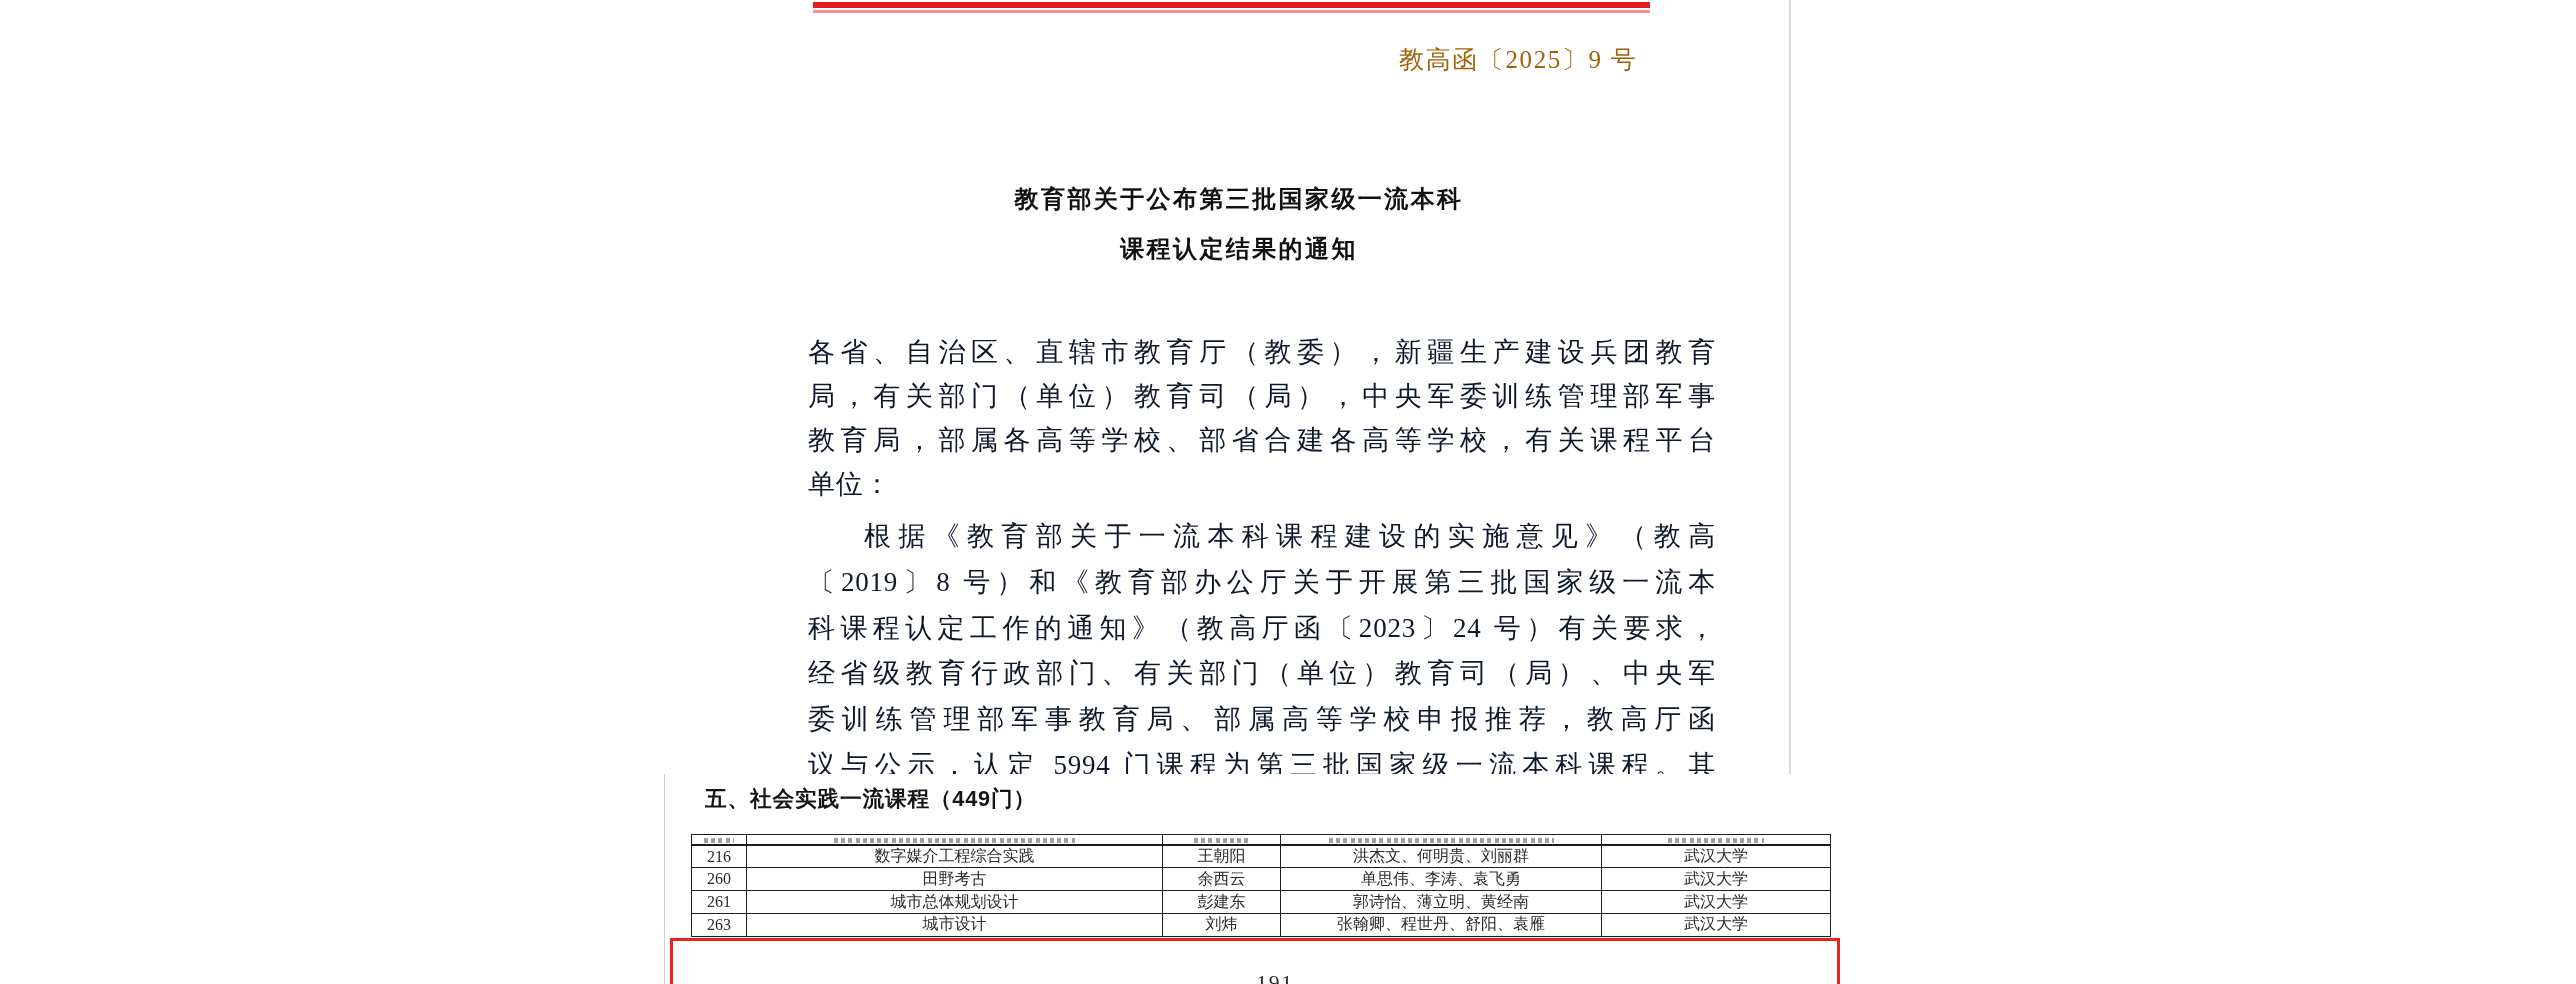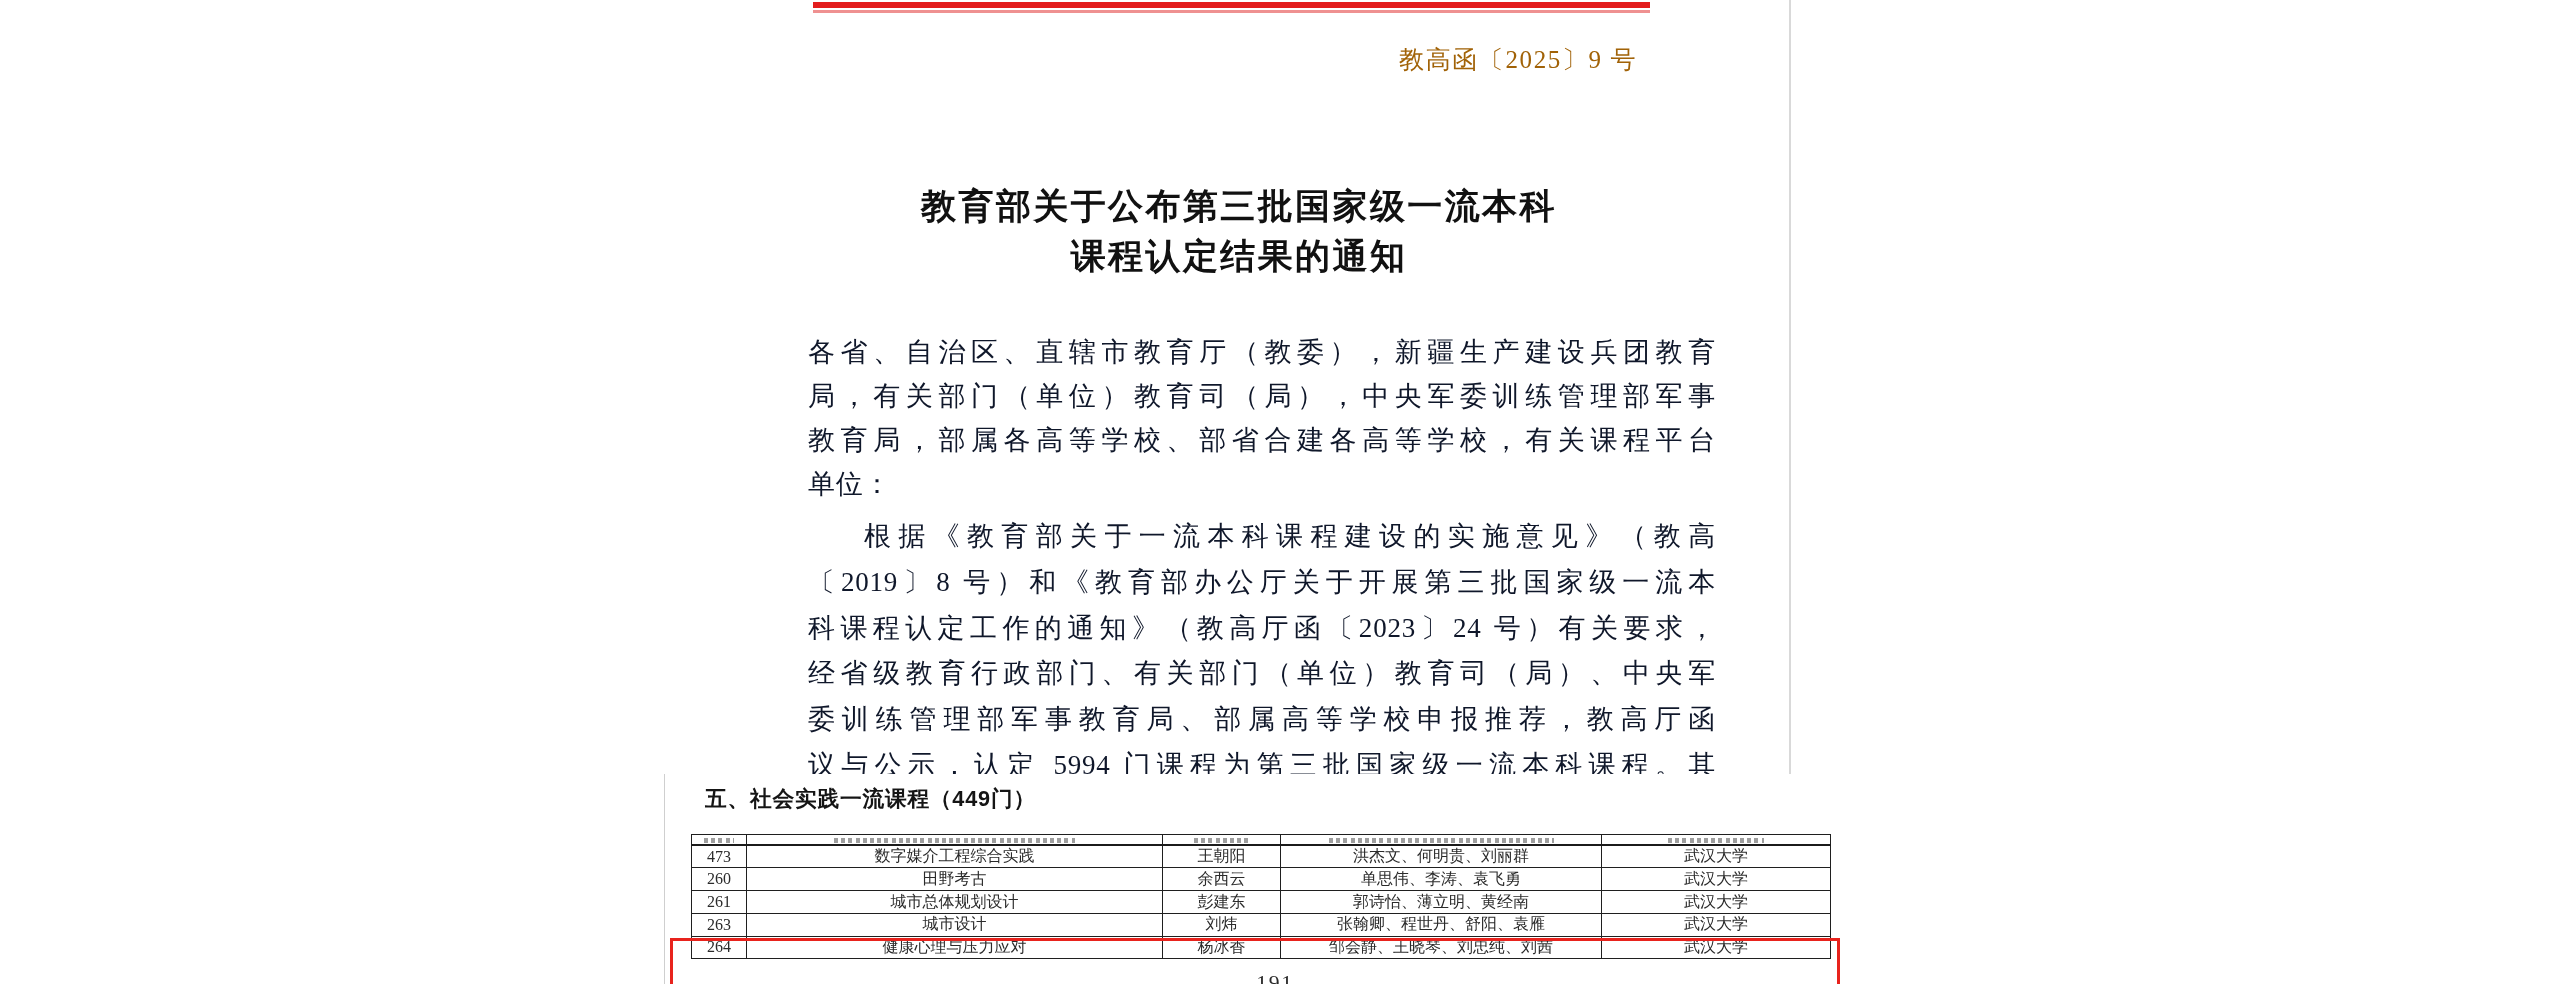--- a/index.html
+++ b/index.html
@@ -10,21 +10,21 @@
     color:#1c1c1c;
   }
   
   .red-line-thick{position:absolute;left:813px;top:1.6px;width:837px;height:6.4px;background:#e31d1d;}
   .red-line-thin{position:absolute;left:813px;top:10.4px;width:837px;height:2.4px;background:#ef9191;}
   
   .doc-number{position:absolute;left:1283px;top:43px;width:354px;text-align:right;
     font-size:25px;letter-spacing:1.6px;color:#a16207;}
   
   .doc-title{position:absolute;left:762px;width:954px;text-align:center;
-    font-weight:bold;font-size:35px;letter-spacing:2.4px;color:#111;}
+    font-weight:bold;font-size:24px;letter-spacing:2.4px;color:#111;}
   .title-l1{top:183px;}
   .title-l2{top:231px;}
   
   .body-line{position:absolute;left:808px;width:908px;font-size:27px;
     letter-spacing:0.8px;color:#0f172a;text-align:justify;text-align-last:justify;white-space:nowrap;}
   .body-line.last-line{text-align-last:left;}
   .body-line.indent{text-indent:56px;}
   
   .page-right-border{position:absolute;left:1789px;top:0;width:1.6px;height:775px;background:#d9d9d9;}
   
@@ -98,21 +98,21 @@
               <div class="smudge" style="width:56px"></div>
             </td>
           <td>
               <div class="smudge" style="width:225px"></div>
             </td>
           <td>
               <div class="smudge" style="width:96px"></div>
             </td>
         </tr>
         <tr class="row-normal">
-          <td>473</td>
+          <td>216</td>
           <td>数字媒介工程综合实践</td>
           <td>王朝阳</td>
           <td>洪杰文、何明贵、刘丽群</td>
           <td>武汉大学</td>
         </tr>
         <tr class="row-normal">
           <td>260</td>
           <td>田野考古</td>
           <td>余西云</td>
           <td>单思伟、李涛、袁飞勇</td>
@@ -125,27 +125,20 @@
           <td>郭诗怡、薄立明、黄经南</td>
           <td>武汉大学</td>
         </tr>
         <tr class="row-normal">
           <td>263</td>
           <td>城市设计</td>
           <td>刘炜</td>
           <td>张翰卿、程世丹、舒阳、袁雁</td>
           <td>武汉大学</td>
         </tr>
-        <tr class="row-normal">
-          <td>264</td>
-          <td>健康心理与压力应对</td>
-          <td>杨冰香</td>
-          <td>邹会静、王晓琴、刘忠纯、刘茜</td>
-          <td>武汉大学</td>
-        </tr>
       </tbody>
     </table>
   </div>
 
   <div class="highlight-red-box"></div>
 
   <div class="page-number">— 191 —</div>
 
 </div>
 

